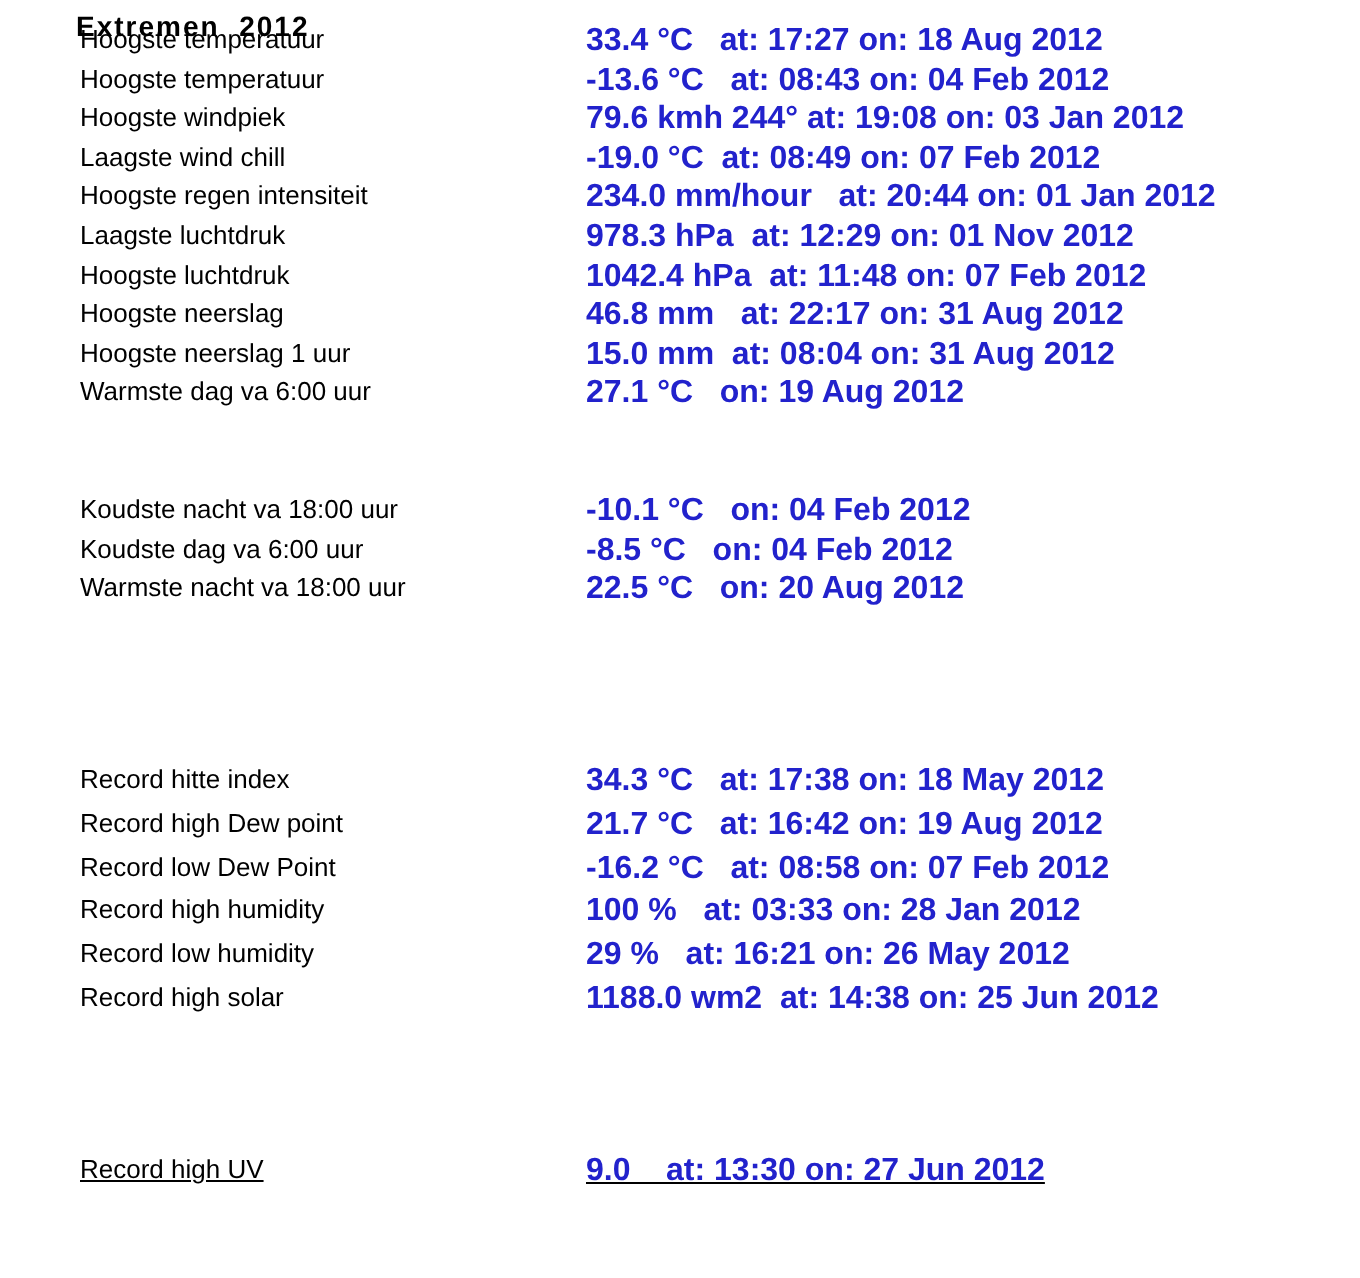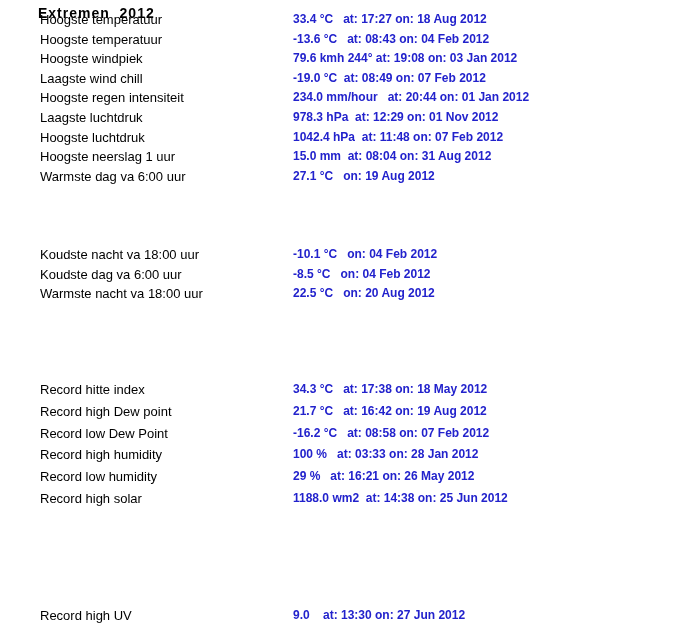--- a/index.html
+++ b/index.html
@@ -34,36 +34,36 @@
     white-space: pre;
   }
   .section {
     position: absolute;
     left: 40px;
     right: 0;
   }
   .section-main        { top: 12px; }
   .section-day-night   { top: 247px; }
   .section-records     { top: 382px; }
-  .section-uv          { top: 608px; }
+  .section-uv          { top: 577px; text-decoration: underline; }
   .extreme-row {
     display: flex;
     align-items: flex-start;
     height: 19.6px;
   }
   .section-records .extreme-row { height: 21.8px; }
   .extreme-label {
     width: 253px;
     flex: 0 0 253px;
     font-size: 13px;
     color: var(--label-color);
     white-space: pre;
   }
   .extreme-value {
-    font-size: 12px;
+    font-size: 16px;
     font-weight: bold;
     color: var(--value-color);
     white-space: pre;
   }
 </style>
 </head>
 <body>
 
 <div class="report">
   <div class="report-title">Extremen  2012</div>
@@ -89,20 +89,24 @@
         <div class="extreme-label">Hoogste regen intensiteit</div>
         <div class="extreme-value">234.0 mm/hour   at: 20:44 on: 01 Jan 2012</div>
       </div>
       <div class="extreme-row">
         <div class="extreme-label">Laagste luchtdruk</div>
         <div class="extreme-value">978.3 hPa  at: 12:29 on: 01 Nov 2012</div>
       </div>
       <div class="extreme-row">
         <div class="extreme-label">Hoogste luchtdruk</div>
         <div class="extreme-value">1042.4 hPa  at: 11:48 on: 07 Feb 2012</div>
+      </div>
+      <div class="extreme-row">
+        <div class="extreme-label">Hoogste neerslag</div>
+        <div class="extreme-value">46.8 mm   at: 22:17 on: 31 Aug 2012</div>
       </div>
       <div class="extreme-row">
         <div class="extreme-label">Hoogste neerslag 1 uur</div>
         <div class="extreme-value">15.0 mm  at: 08:04 on: 31 Aug 2012</div>
       </div>
       <div class="extreme-row">
         <div class="extreme-label">Warmste dag va 6:00 uur</div>
         <div class="extreme-value">27.1 °C   on: 19 Aug 2012</div>
       </div>
     </div>

